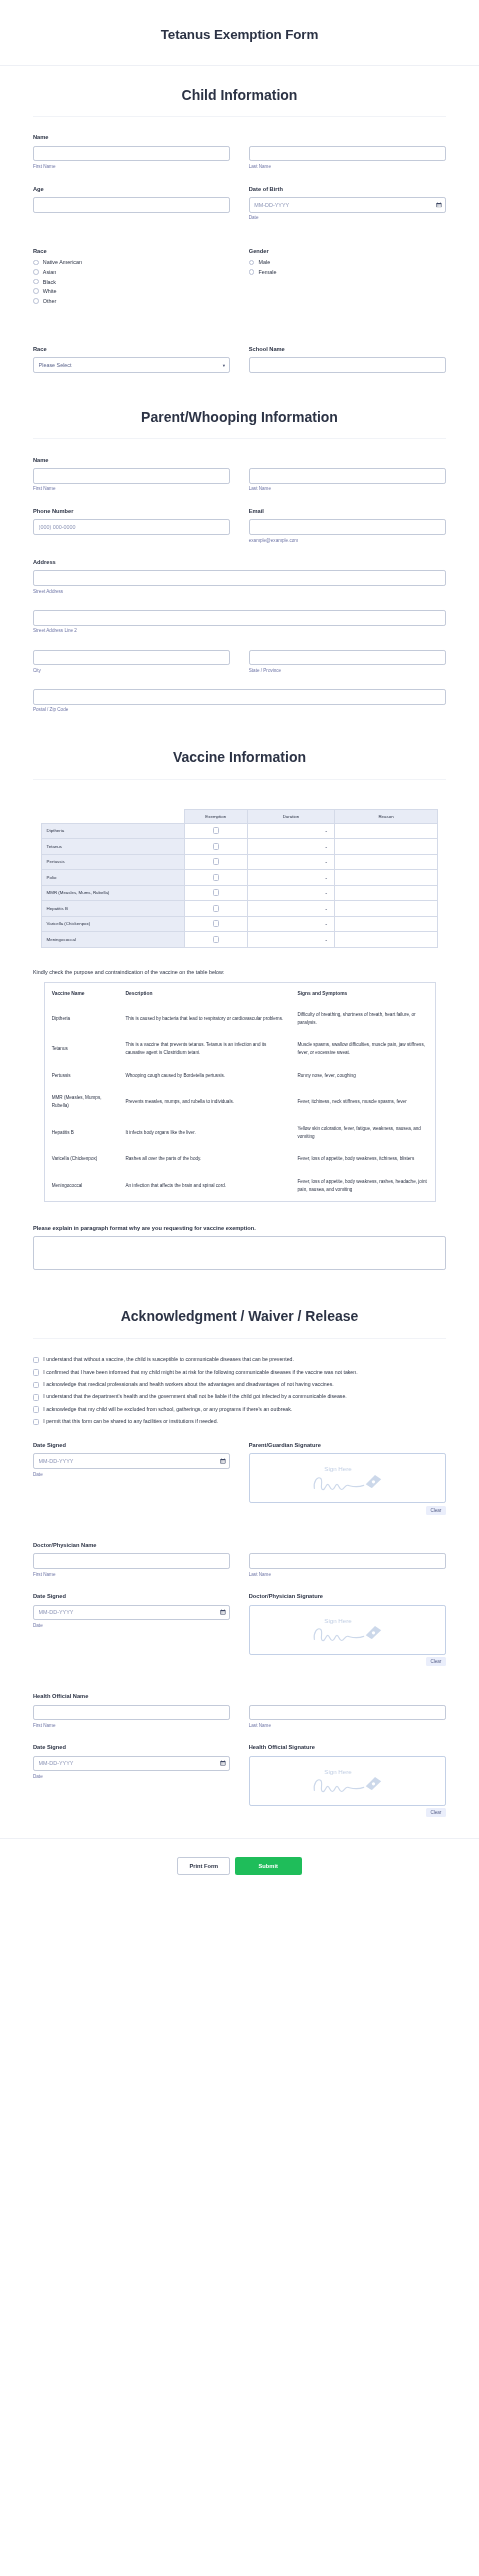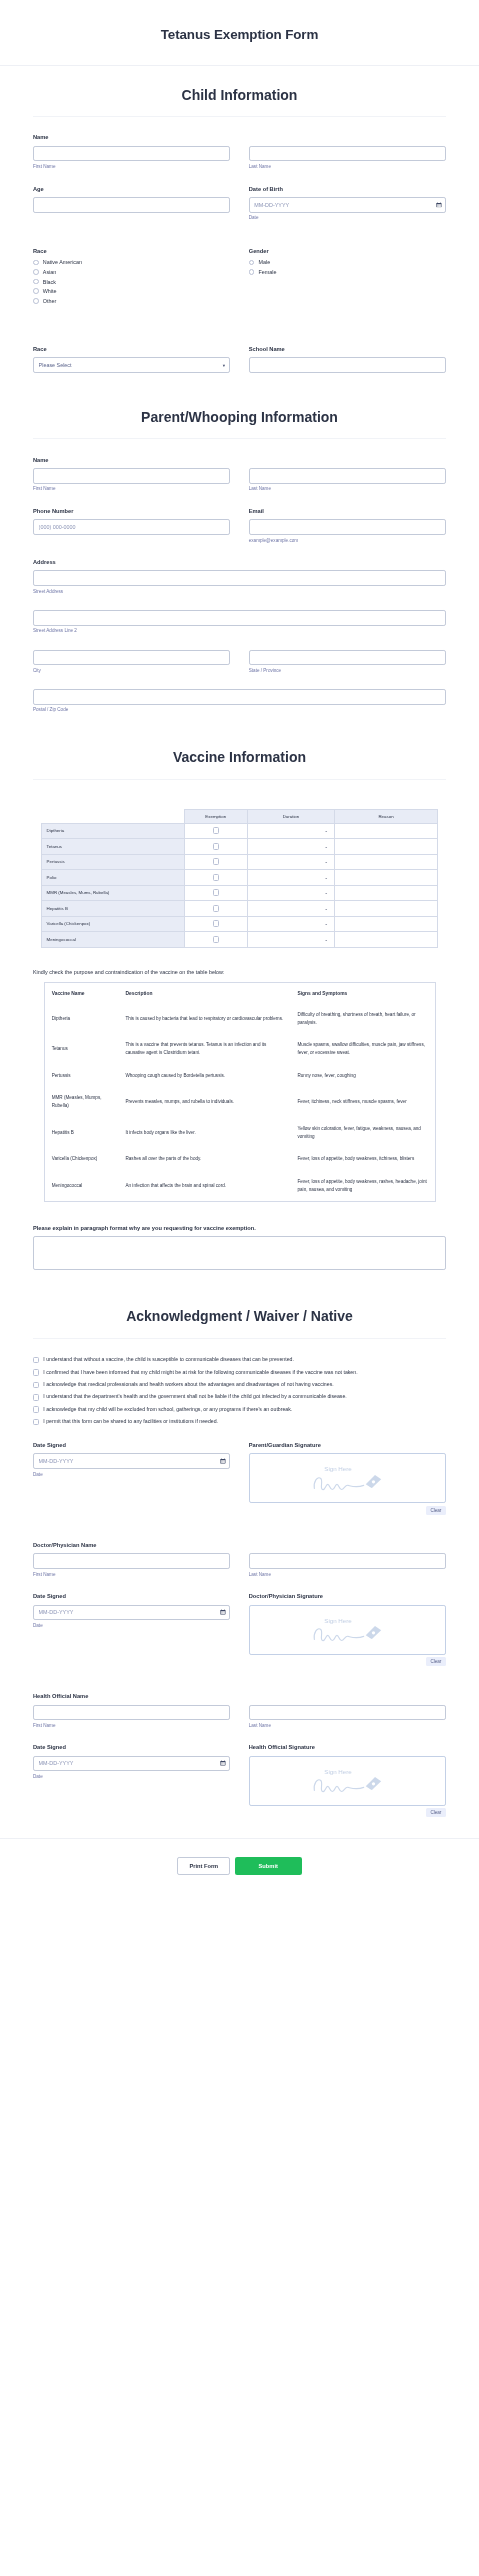--- a/index.html
+++ b/index.html
@@ -643,21 +643,21 @@
     <div class="row">
       <div class="col-full">
         <label class="field-label">Please explain in paragraph format why are you requesting for vaccine exemption.</label>
         <textarea class="ta" style=""></textarea>
       </div>
     </div>
   </div>
 
   <div class="section">
     <div class="section-head">
-      <h2>Acknowledgment / Waiver / Native</h2>
+      <h2>Acknowledgment / Waiver / Release</h2>
     </div>
 
     <div class="ack-list" id="ack-list">
         <div class="ack-row">
           <span class="ack-box"></span>
           <span class="ack-text">I understand that without a vaccine, the child is susceptible to communicable diseases that can be prevented.</span>
         </div>
         <div class="ack-row">
           <span class="ack-box"></span>
           <span class="ack-text">I confirmed that I have been informed that my child might be at risk for the following communicable diseases if the vaccine was not taken.</span>

